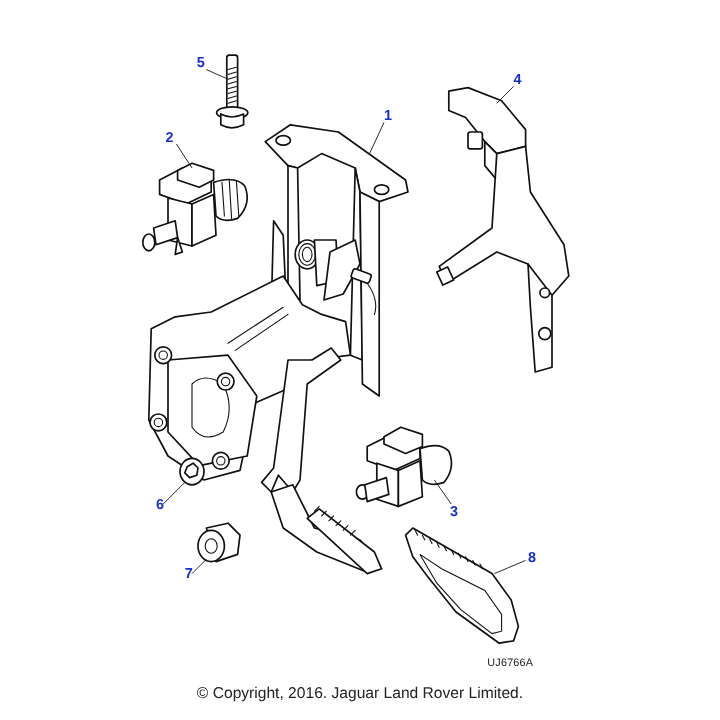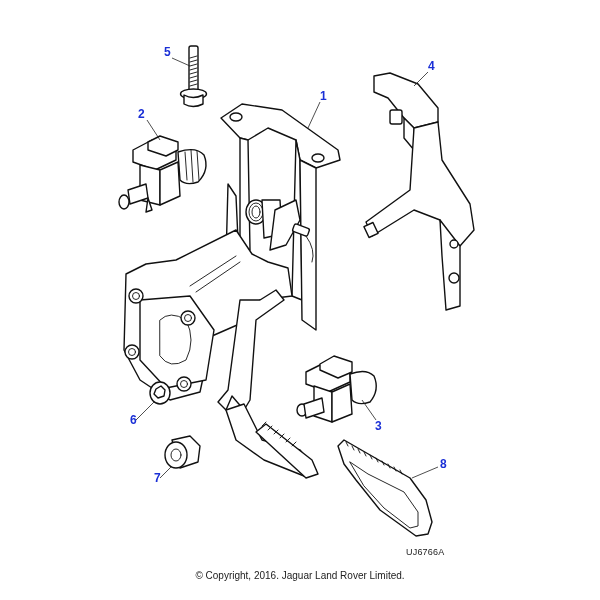--- a/index.html
+++ b/index.html
@@ -1,20 +1,20 @@
 <!DOCTYPE html>
 <html><head>
   <meta charset="utf-8">
   <style>
     html, body { margin: 0; padding: 0; background: #ffffff; }
     body { width: 600px; height: 600px; position: relative; overflow: hidden; font-family: "Liberation Sans", sans-serif; }
     #diagram { position: absolute; left: 0; top: 0; width: 600px; height: 600px; }
     .callout { position: absolute; font-family: "Liberation Sans", sans-serif; font-weight: bold; font-size: 12px; color: #1a2fd6; line-height: 12px; }
     .ref { position: absolute; left: 406px; top: 547px; font-size: 9px; color: #222; letter-spacing: 0.2px; }
-    .copyright { position: absolute; left: 0; width: 600px; top: 570px; text-align: center; font-size: 10px; color: #222; }
+    .copyright { position: absolute; left: 0; width: 600px; top: 570px; text-align: center; font-size: 13px; color: #222; }
     svg .part { fill: #fff; stroke: #111; stroke-width: 1.4; stroke-linejoin: round; stroke-linecap: round; }
     svg .thin { fill: none; stroke: #111; stroke-width: 0.9; stroke-linecap: round; }
     svg .leader { fill: none; stroke: #222; stroke-width: 0.8; }
   </style>
 </head>
 <body>
 
 <div>
 <svg id="diagram" viewBox="0 0 600 600" xmlns="http://www.w3.org/2000/svg">
 

